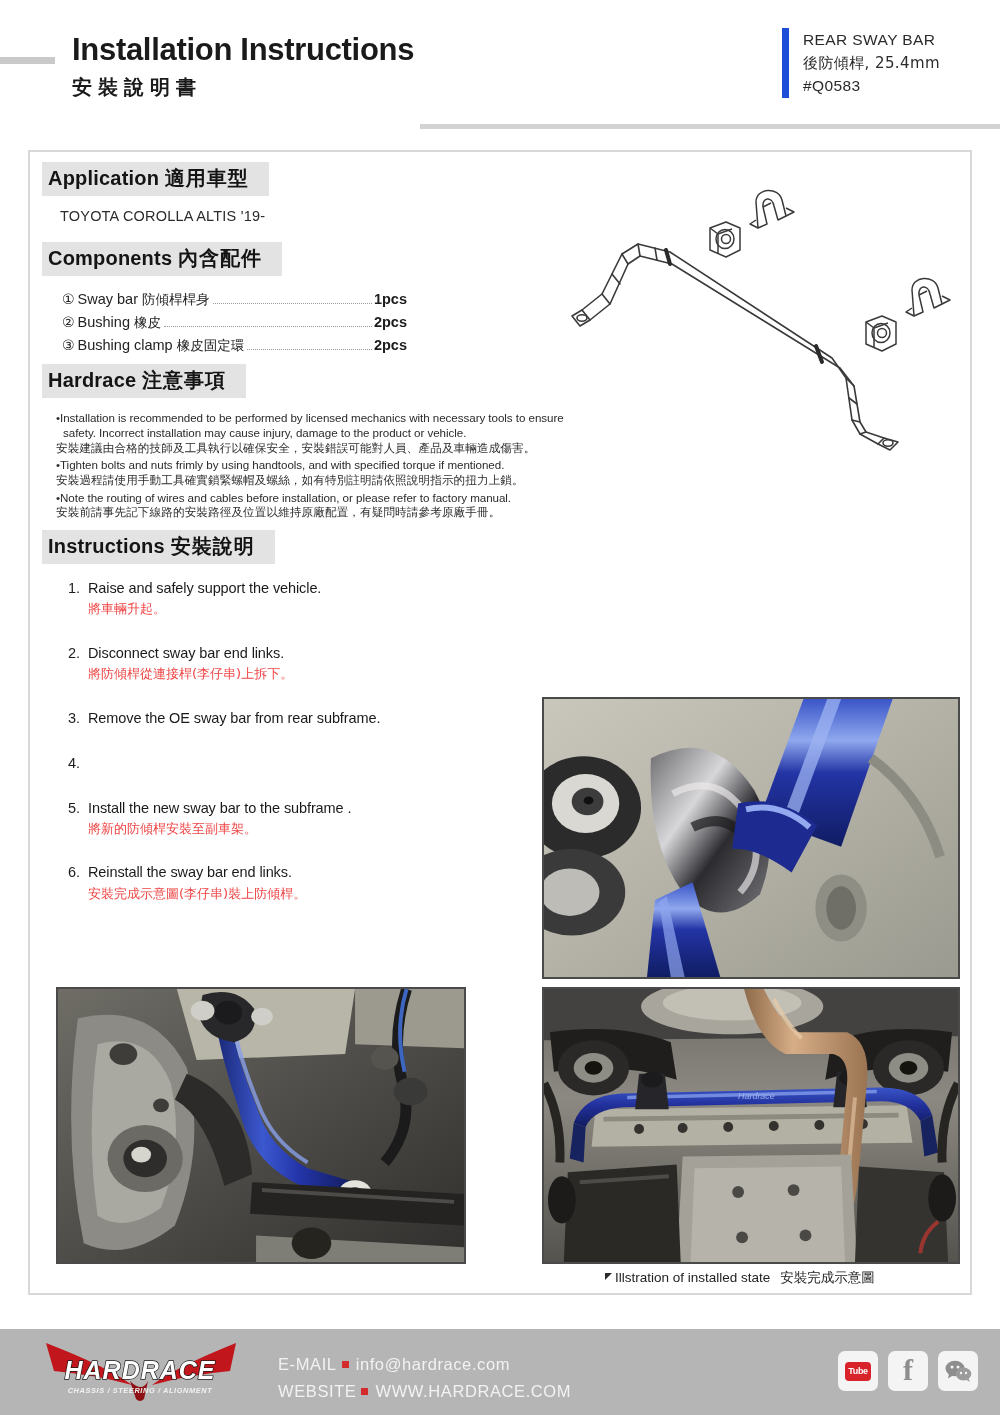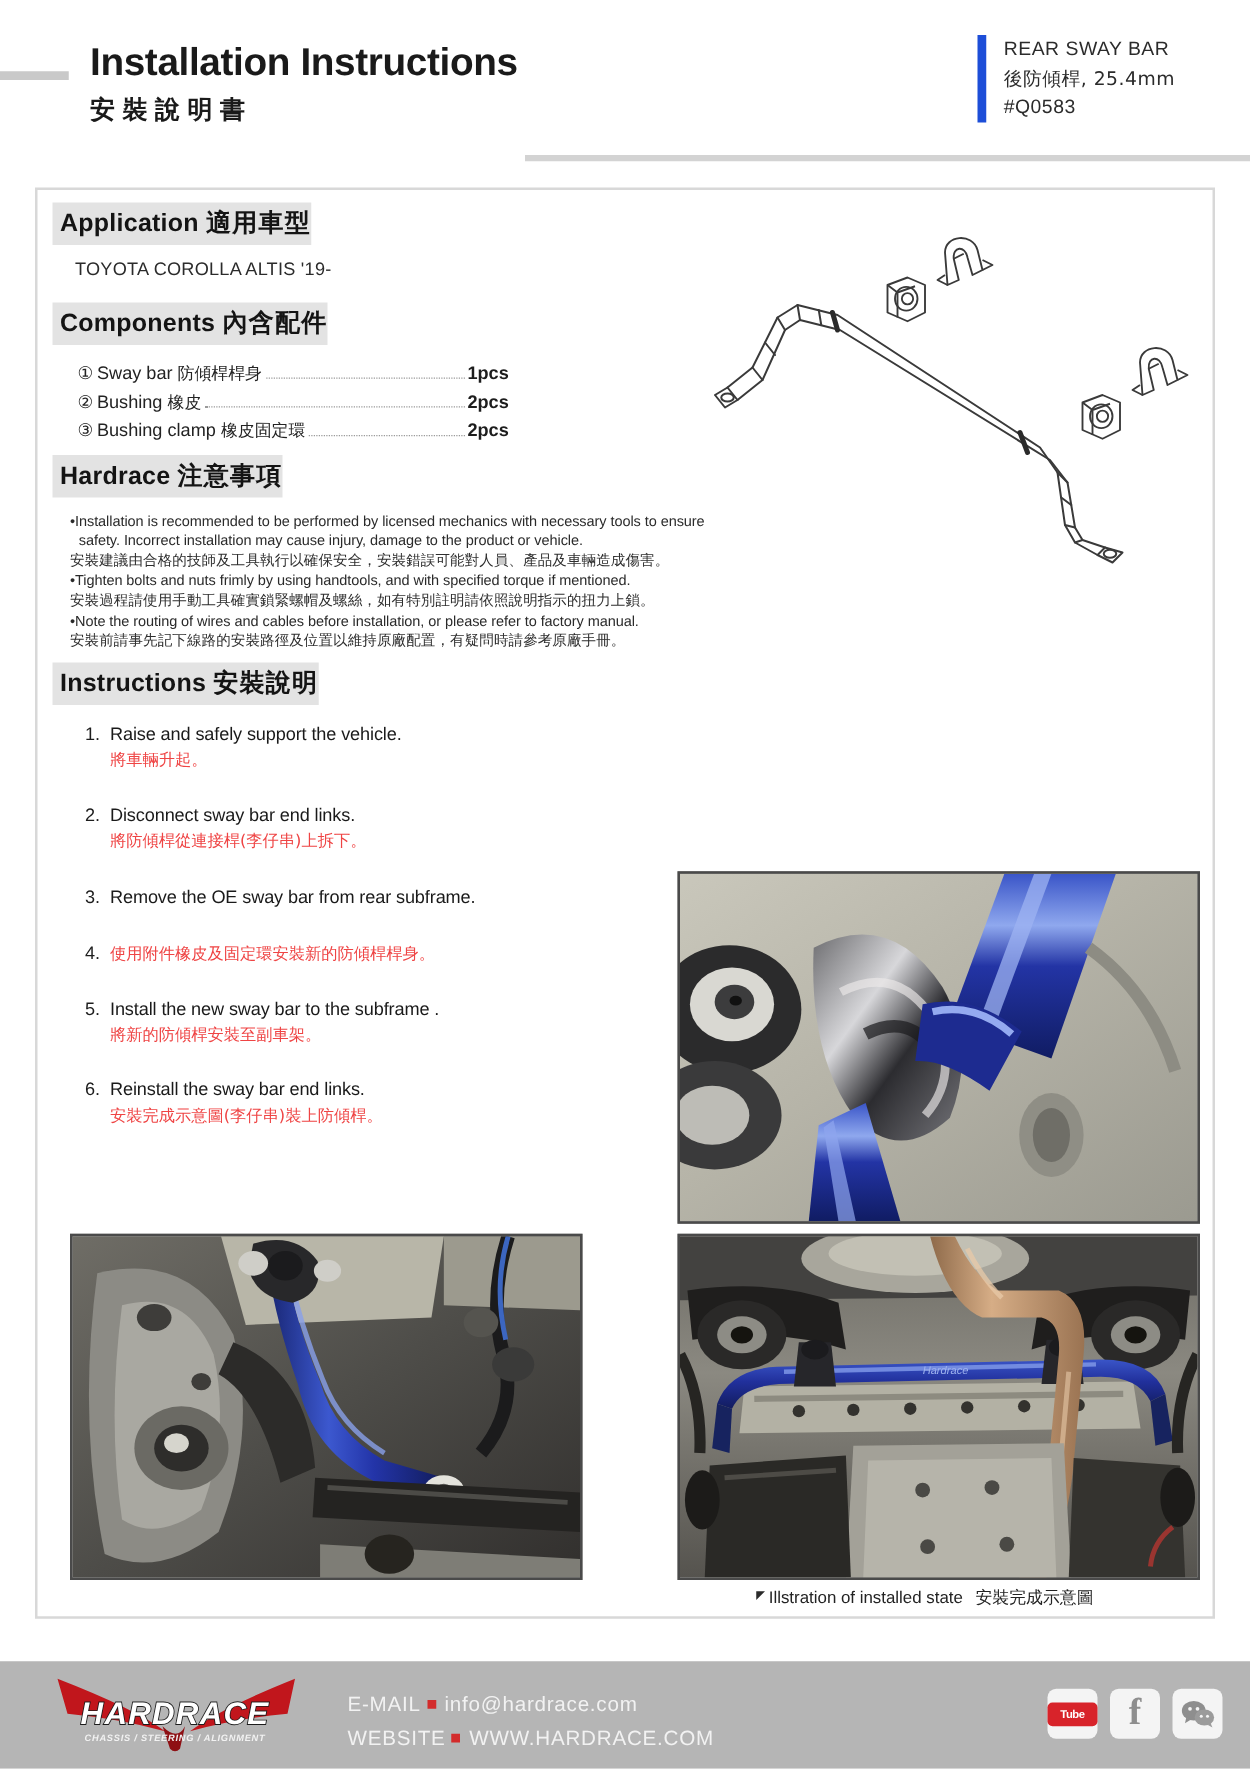--- a/index.html
+++ b/index.html
@@ -79,21 +79,21 @@
     width: 944px;
     height: 1145px;
     border: 2px solid #d8d8d8;
     box-sizing: border-box;
     background: #fff;
   }
 
   .section-head {
     display: inline-block;
     background: #e3e3e3;
-    padding: 3px 0 4px 6px;
+    padding: 3px 20px 4px 6px;
     font-size: 20px;
     font-weight: bold;
     letter-spacing: 0.2px;
     color: #141414;
     font-family: "Liberation Sans", sans-serif;
   }
   .section-head .zh {
     font-family: "DejaVu Sans", sans-serif;
     letter-spacing: 1px;
   }
@@ -268,21 +268,21 @@
   }
   .social {
     width: 40px; height: 40px;
     background: #f4f4f4;
     border-radius: 7px;
     display: flex;
     align-items: center;
     justify-content: center;
   }
   .yt-badge {
-    width: 40px; height: 19px;
+    width: 26px; height: 19px;
     background: #d8232a;
     border-radius: 4px;
     color: #fff;
     font-size: 9px;
     font-weight: bold;
     display: flex;
     align-items: center;
     justify-content: center;
     letter-spacing: -0.3px;
   }
@@ -408,21 +408,20 @@
     </div>
     <div class="step">
       <div class="step-num">3.</div>
       <div class="step-body">
         <div class="step-en">Remove the OE sway bar from rear subframe.</div>
       </div>
     </div>
     <div class="step">
       <div class="step-num">4.</div>
       <div class="step-body">
-        <div class="step-zh">使用附件橡皮及固定環安裝新的防傾桿桿身。</div>
       </div>
     </div>
     <div class="step">
       <div class="step-num">5.</div>
       <div class="step-body">
         <div class="step-en">Install the new sway bar to the subframe .</div>
         <div class="step-zh">將新的防傾桿安裝至副車架。</div>
       </div>
     </div>
     <div class="step">

